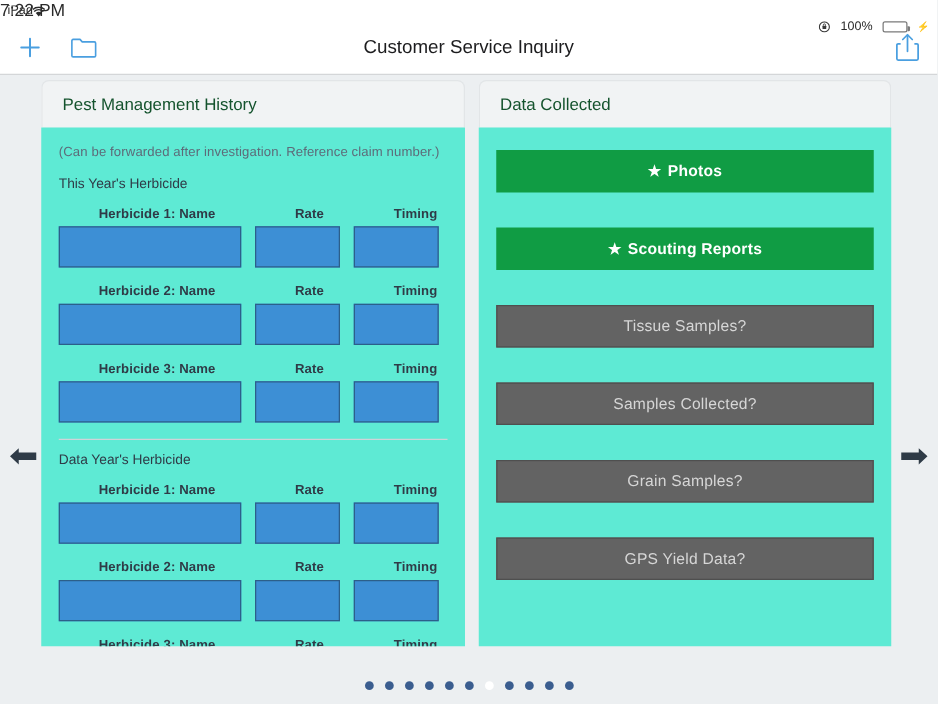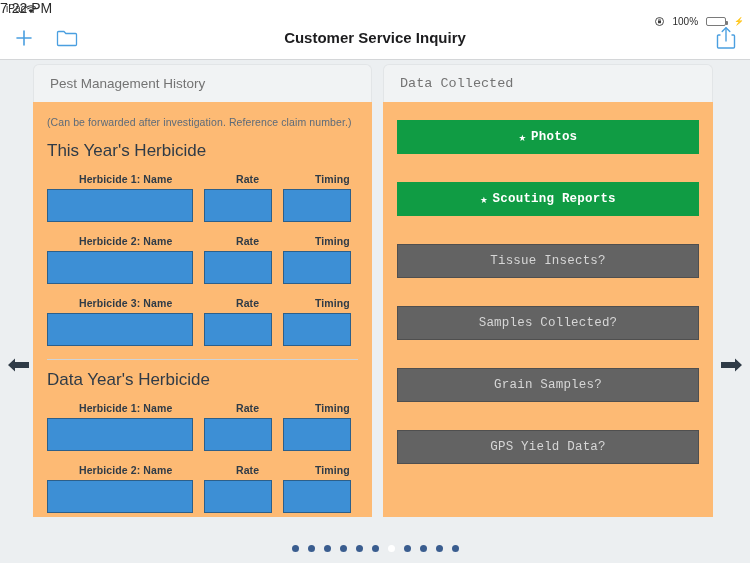--- a/index.html
+++ b/index.html
@@ -73,21 +73,21 @@
     align-items: center;
     padding: 0 14px;
     position: relative;
   }
   .nav-left { display: flex; align-items: center; gap: 22px; z-index: 2; }
   .nav-title {
     position: absolute;
     left: 0; right: 0;
     text-align: center;
     font-size: 15px;
-    font-weight: bold;
+    font-weight: normal;
     color: #1c1c1e;
   }
   .nav-right { margin-left: auto; z-index: 2; display: flex; align-items: center; }
   .icon-btn { cursor: pointer; line-height: 0; }
 
   
   .stage {
     position: relative;
     width: 750px;
     height: 503px;
@@ -109,52 +109,52 @@
   .panels {
     position: absolute;
     left: 0; top: 0;
     width: 750px;
     height: 459px;
     overflow: hidden;
   }
 
   .panel { position: absolute; top: 4px; }
   .panel-left  { left: 33px;  width: 339px; }
-  .panel-right { left: 383px; width: 330px; font-family: Liberation Mono, monospace; }
+  .panel-right { left: 383px; width: 330px; }
 
   .panel-header {
     background: #f1f3f4;
     border: 1px solid #e2e5e7;
     border-bottom: none;
     border-radius: 6px 6px 0 0;
     height: 38px;
     display: flex;
     align-items: center;
     padding: 0 16px;
     font-size: 13.5px;
-    color: #737373;
+    color: #14532d;
   }
   .panel-body {
-    background: #fdba74;
+    background: #5eead4;
     height: 415px;
     overflow: hidden;
     position: relative;
   }
   .panel-left .panel-body  { padding: 14px 14px 0 14px; }
   .panel-right .panel-body { padding: 18px 14px 0 14px; }
 
   
   .form-note {
     font-size: 10.5px;
     color: #5d6b79;
     margin-bottom: 13px;
     letter-spacing: 0.1px;
   }
   .section-title {
-    font-size: 17px;
+    font-size: 11px;
     color: #2f3b47;
     margin-bottom: 12px;
   }
   .section-divider {
     border-top: 1px solid #cfd4d8;
     margin: 12px 0 10px 0;
   }
   .field-row { display: flex; gap: 11px; margin-bottom: 13px; }
   .field { display: flex; flex-direction: column; }
   .field-name   { width: 146px; }
@@ -405,21 +405,21 @@
           <span class="star">★</span>
           <span>Photos</span>
         </div>
 
         <div class="btn btn-green">
           <span class="star">★</span>
           <span>Scouting Reports</span>
         </div>
 
         <div class="btn btn-gray">
-          <span>Tissue Insects?</span>
+          <span>Tissue Samples?</span>
         </div>
 
 
         <div class="btn btn-gray">
           <span>Samples Collected?</span>
         </div>
 
         <div class="btn btn-gray">
           <span>Grain Samples?</span>
         </div>

